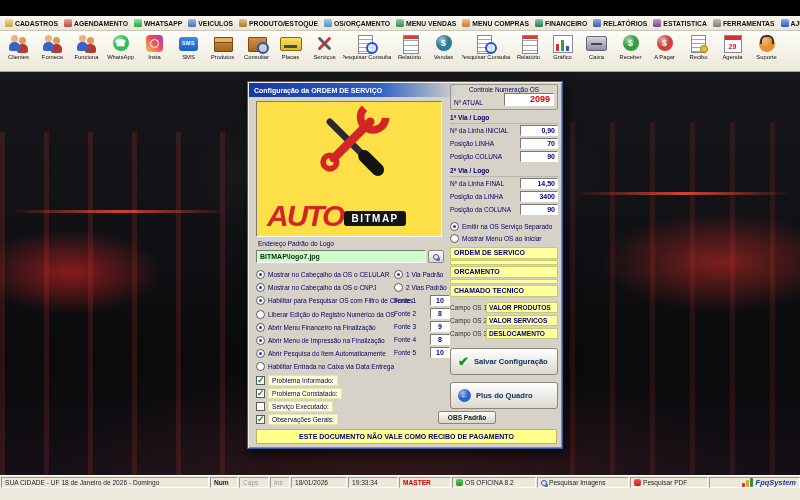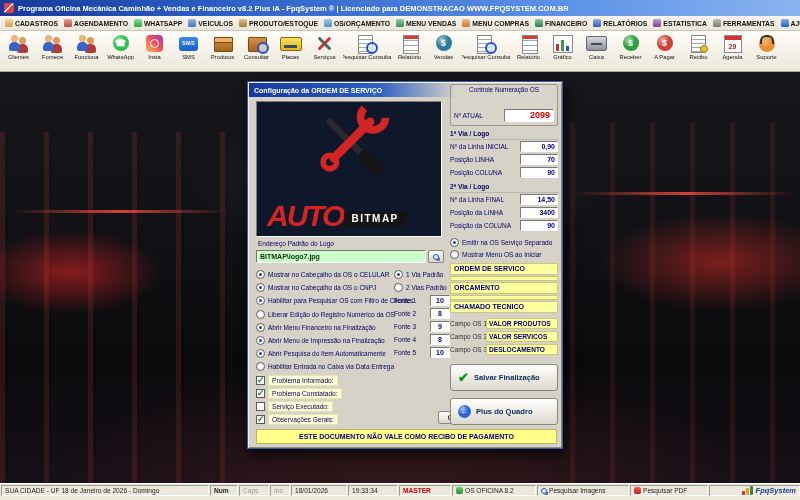--- a/index.html
+++ b/index.html
@@ -86,21 +86,21 @@
   #glowL{left:10px;top:138px;width:220px}
   #glowR{right:6px;top:120px;width:220px}
 
   
   #dialog{position:absolute;left:247px;top:9px;width:316px;height:368px;background:#d6d2c8;
     border:1px solid #3a5aa8;box-shadow:inset 1px 1px 0 #f2efe8,inset -1px -1px 0 #8f8b80,3px 5px 12px rgba(0,0,0,.65);z-index:5}
   .dlg-title{position:absolute;top:1px;left:1px;height:14px;width:208px;
     background:linear-gradient(90deg,#16399e,#2c5fc4 62%,rgba(44,95,196,0));
     color:#fff;font-size:7px;font-weight:bold;display:flex;align-items:center;padding-left:5px;z-index:3}
 
-  #logoBox{position:absolute;left:8px;top:19px;width:186px;height:136px;background:#0f172a;
+  #logoBox{position:absolute;left:8px;top:19px;width:186px;height:136px;background:#fde047;
     border:1px solid;border-color:#7c7c74 #fff #fff #7c7c74}
   #logoBox svg{position:absolute;left:46px;top:2px}
   .logo-text{position:absolute;bottom:7px;left:10px;display:flex;align-items:flex-end}
   .logo-auto{font-size:30px;line-height:26px;font-weight:900;font-style:italic;color:var(--logo-red,#d42525);letter-spacing:-2px}
   .logo-service{background:#141414;color:#fff;font-size:10px;font-weight:bold;letter-spacing:1.5px;padding:2px 7px;border-radius:3px;margin-left:1px;margin-bottom:3px}
 
   .tinylabel{font-size:6.5px;color:#000060;white-space:nowrap}
   #addrLabel{position:absolute;left:10px;top:158px}
   #addrInput{position:absolute;left:8px;top:168px;width:170px;height:13px;background:var(--path-green,#ccffcc);
     border:1px solid;border-color:#7a7a72 #fff #fff #7a7a72;font-size:7px;font-weight:bold;color:#083008;line-height:11px;padding-left:3px;white-space:nowrap;overflow:hidden}
@@ -123,21 +123,21 @@
   #checksCol{position:absolute;left:8px;top:292px;width:160px}
   .chkrow{display:flex;align-items:center;gap:3px;height:13px}
   #obsBtn{position:absolute;left:190px;top:329px;width:58px;height:13px;background:linear-gradient(#fdfdf9,#d9d5c9);
     border:1px solid #8a867a;border-radius:2px;font-size:6.6px;font-weight:bold;color:#202020;display:flex;align-items:center;justify-content:center}
   #footerNote{position:absolute;left:8px;top:347px;width:301px;height:15px;background:var(--footer-yellow,#ffff8a);
     border:1px solid #b8b860;color:#000080;font-size:7px;font-weight:bold;display:flex;align-items:center;justify-content:center;white-space:nowrap}
 
   #rightCol{position:absolute;left:202px;top:2px;width:108px;display:flex;flex-direction:column}
   #numGroup{border:1px solid #9a968a;border-radius:2px;padding:1px 3px 3px;background:#d9d5cb}
   .grouplabel{font-size:6.4px;color:#000060;text-align:center;white-space:nowrap}
-  .numrow{display:flex;align-items:center;justify-content:space-between;margin-top:16px}
+  .numrow{display:flex;align-items:flex-end;justify-content:space-between;margin-top:0}
   #numValue{width:50px;height:13px;background:#fff;border:1px solid;border-color:#7a7a72 #fff #fff #7a7a72;
     color:var(--os-red,#e00000);font-size:9px;font-weight:bold;text-align:right;padding-right:3px;line-height:11px}
   .via-header{font-size:6.6px;font-weight:bold;color:#000060;margin-top:4px;height:10px;border-bottom:1px solid #bab6aa;white-space:nowrap}
   .rrow{display:flex;align-items:center;justify-content:space-between;height:13px}
   .rinput{width:38px;height:11px;background:#fff;border:1px solid;border-color:#7a7a72 #fff #fff #7a7a72;
     font-size:7px;font-weight:bold;color:#000080;text-align:right;padding-right:2px;line-height:9px}
   #emitOpts{margin-top:4px}
   .emit{display:flex;align-items:center;gap:3px;height:12px;white-space:nowrap}
   #docTitles{margin-top:3px}
   .ytitle{background:var(--field-yellow,#ffff9e);border:1px solid #c8c87a;color:#000080;font-weight:bold;font-size:7px;
@@ -150,42 +150,38 @@
     font-size:6.6px;font-weight:bold;line-height:9px;padding-left:2px;white-space:nowrap;overflow:hidden}
   .bigbtn{height:27px;margin-top:8px;background:linear-gradient(#ffffff,#dcd8cc);border:1px solid #8a867a;border-radius:3px;
     display:flex;align-items:center;gap:5px;padding:0 7px;font-size:7.6px;font-weight:bold;color:#103060;
     box-shadow:inset 0 1px 0 #fff}
   .check-ic{color:#0c9a0c;font-size:13px;font-weight:bold;line-height:1}
   .back-ic{width:13px;height:13px;border-radius:50%;flex:0 0 auto;
     background:radial-gradient(circle at 35% 30%,rgba(255,255,255,.6),rgba(255,255,255,0) 45%),#2a62d4;
     color:#fff;font-size:8px;display:flex;align-items:center;justify-content:center}
 
   
-  #statusbar{position:absolute;left:0;right:0;bottom:0;height:17px;background:#ece9dc;display:flex;font-size:6.6px;color:#222;border-top:1px solid #fff}
+  #statusbar{position:absolute;left:0;right:0;bottom:0;height:25px;background:#ece9dc;display:flex;font-size:6.6px;color:#222;border-top:1px solid #fff}
   .seg{border:1px solid;border-color:#9a9a90 #fff #fff #9a9a90;height:11px;margin:1px 0 0 1px;
     display:flex;align-items:center;gap:2px;padding:0 3px;white-space:nowrap;overflow:hidden;flex:0 0 auto}
   .s-loc{width:208px}.s-num{width:28px;font-weight:bold}.s-caps{width:30px;color:#999}.s-ins{width:20px;color:#999}
   .s-date{width:56px}.s-time{width:50px}.s-user{width:52px;color:var(--master-red,#d00000);font-weight:bold}
   .s-module{width:84px}.s-img{width:92px}.s-pdf{width:78px}.s-brand{flex:1;justify-content:flex-end;gap:3px}
   .dot{width:7px;height:7px;border-radius:2px;flex:0 0 auto}
   .dot.green{background:linear-gradient(#5fd35f,#1f8f2f)}
   .dot.red{background:linear-gradient(#f06050,#c02018)}
   .brand-bars{display:flex;gap:1px;align-items:flex-end}
   .brand-bars i{width:3px;border-radius:1px}
   .brand-text{font-style:italic;font-weight:bold;color:#1a3a9a;font-size:7.5px}
 </style>
 </head>
 <body>
 
 <div id="app">
 
-  <div id="titlebar">
-    <span class="app-ic"></span>
-    <span>Programa Oficina Mecânica Caminhão + Vendas e Financeiro v8.2 Plus IA - FpqSystem ® | Licenciado para DEMONSTRACAO WWW.FPQSYSTEM.COM.BR</span>
-  </div>
 
   <div id="menubar">
       <div class="menu-item">
         <span class="menu-ic" style="background-color: rgb(232, 184, 76);"></span>
         <span>CADASTROS</span>
       </div>
       <div class="menu-item">
         <span class="menu-ic" style="background-color: rgb(216, 80, 72);"></span>
         <span>AGENDAMENTO</span>
       </div>
@@ -517,21 +513,21 @@
               <span class="clabel">Campo OS 2</span>
               <div class="cinput">VALOR SERVICOS</div>
             </div>
             <div class="crow">
               <span class="clabel">Campo OS 3</span>
               <div class="cinput">DESLOCAMENTO</div>
             </div>
           </div>
         <div class="bigbtn">
           <span class="check-ic">✔</span>
-          <span>Salvar Finalização</span>
+          <span>Salvar Configuração</span>
         </div>
         <div class="bigbtn" style="margin-top:7px">
           <span class="back-ic">←</span>
           <span>Plus do Quadro</span>
         </div>
       </div>
     </div>
   </div>
 
   <div id="statusbar">

